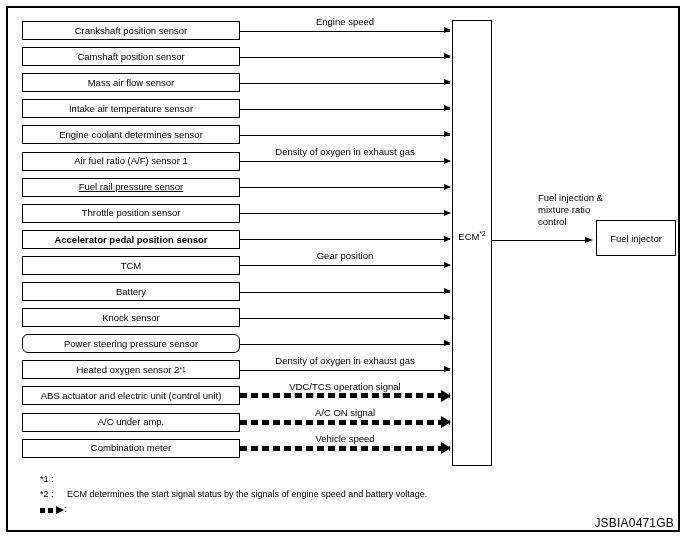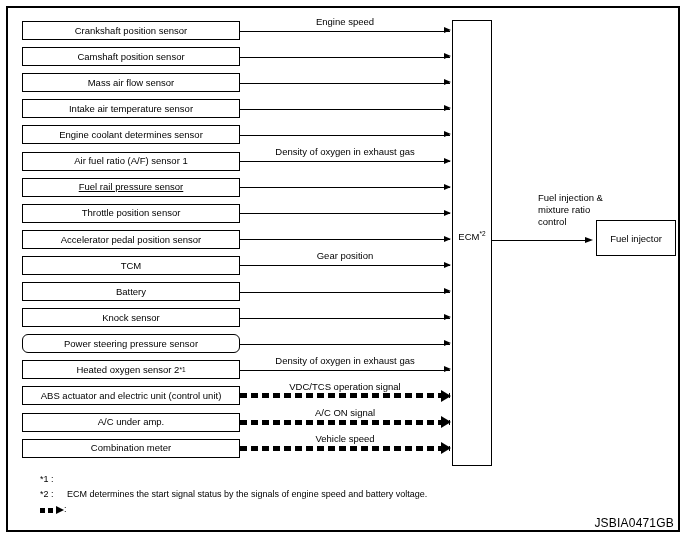--- a/index.html
+++ b/index.html
@@ -252,21 +252,21 @@
       <div class="input-box" style="top: 177.6px; text-decoration: underline;">
         <span>Fuel rail pressure sensor</span>
       </div>
       <div class="conn" style="top: 187.1px;"></div>
       <div class="arrowhead" style="top: 183.6px;"></div>
       <div class="input-box" style="top: 203.7px;">
         <span>Throttle position sensor</span>
       </div>
       <div class="conn" style="top: 213.2px;"></div>
       <div class="arrowhead" style="top: 209.7px;"></div>
-      <div class="input-box" style="top: 229.8px;">
+      <div class="input-box" style="top: 229.8px; font-weight: bold;">
         <span>Accelerator pedal position sensor</span>
       </div>
       <div class="conn" style="top: 239.3px;"></div>
       <div class="arrowhead" style="top: 235.8px;"></div>
       <div class="input-box" style="top: 255.9px;">
         <span>TCM</span>
       </div>
       <div class="conn" style="top: 265.4px;"></div>
       <div class="arrowhead" style="top: 261.9px;"></div>
       <div class="sig-label" style="top: 251.4px;">Gear position</div>

